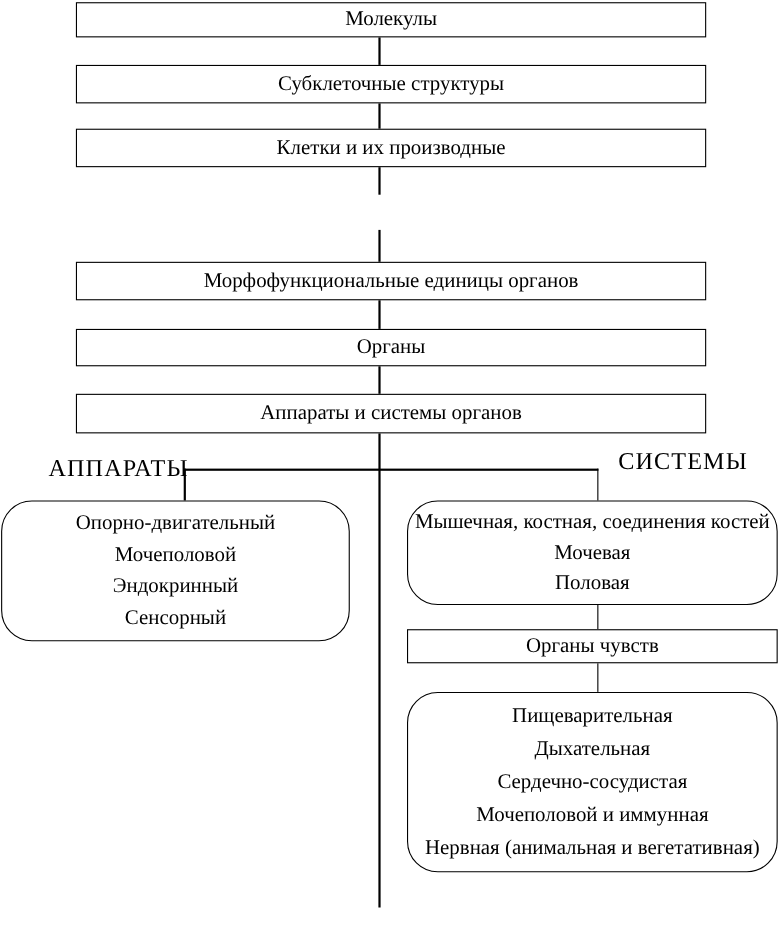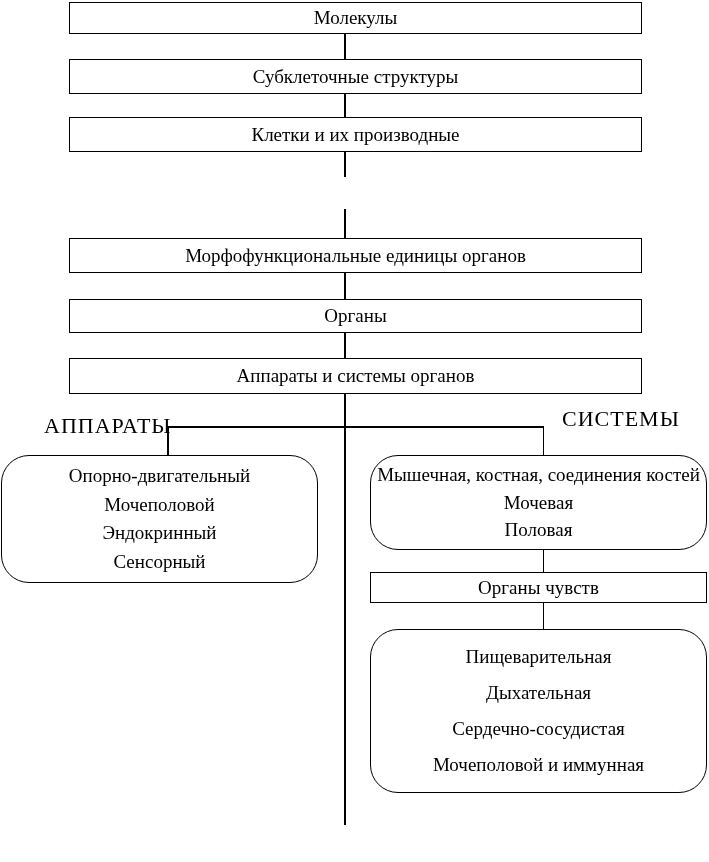--- a/index.html
+++ b/index.html
@@ -103,16 +103,17 @@
 
   <div class="box" style="left:370px;top:572px;width:337px;height:31px">Органы чувств</div>
 
   <div class="vline" style="left:542.5px;top:603px;height:26px"></div>
 
   <div class="box multi" style="left:370px;top:629px;width:337px;height:164px">
     <span>Пищеварительная</span>
     <span>Дыхательная</span>
     <span>Сердечно-сосудистая</span>
     <span>Мочеполовой и иммунная</span>
+    <span>Нервная (анимальная и вегетативная)</span>
   </div>
 
 
 </div>
 
 </body></html>

